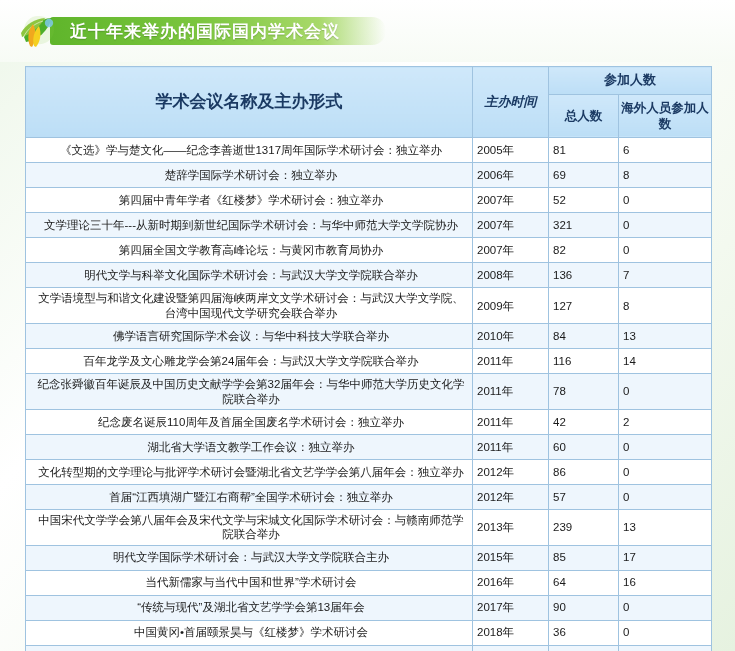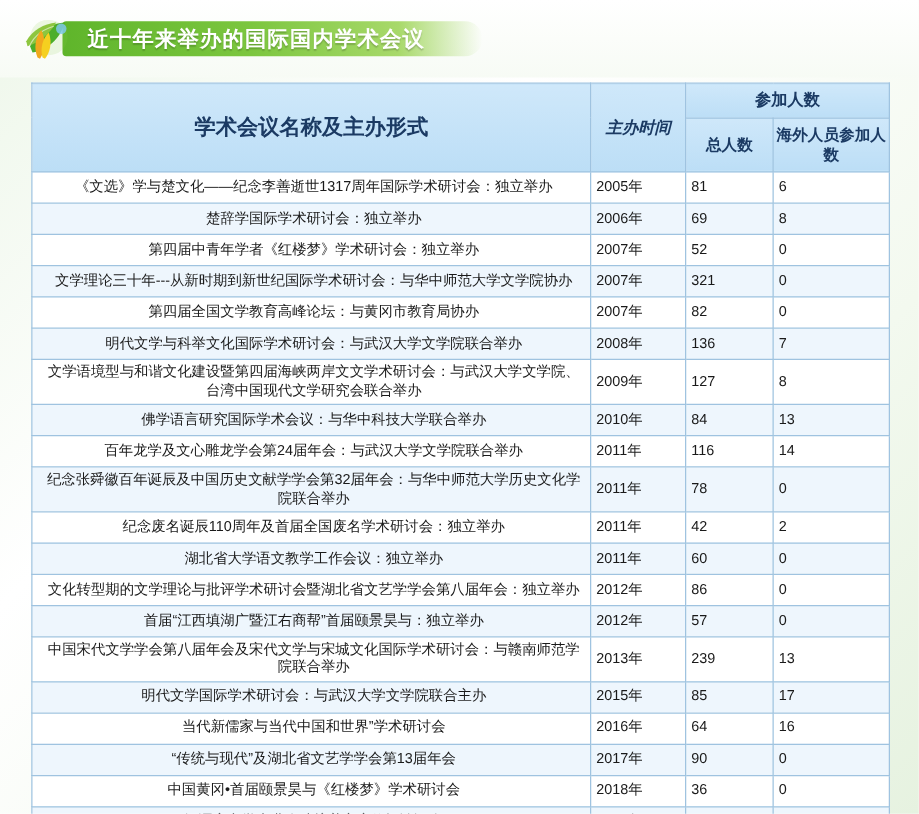--- a/index.html
+++ b/index.html
@@ -217,21 +217,21 @@
           <td class="c-total">60</td>
           <td class="c-overseas">0</td>
         </tr>
         <tr>
           <td class="c-name">文化转型期的文学理论与批评学术研讨会暨湖北省文艺学学会第八届年会：独立举办</td>
           <td class="c-date">2012年</td>
           <td class="c-total">86</td>
           <td class="c-overseas">0</td>
         </tr>
         <tr>
-          <td class="c-name">首届“江西填湖广暨江右商帮”首届颐景昊与：独立举办</td>
+          <td class="c-name">首届“江西填湖广暨江右商帮”全国学术研讨会：独立举办</td>
           <td class="c-date">2012年</td>
           <td class="c-total">57</td>
           <td class="c-overseas">0</td>
         </tr>
         <tr>
           <td class="c-name">中国宋代文学学会第八届年会及宋代文学与宋城文化国际学术研讨会：与赣南师范学院联合举办</td>
           <td class="c-date">2013年</td>
           <td class="c-total">239</td>
           <td class="c-overseas">13</td>
         </tr>

